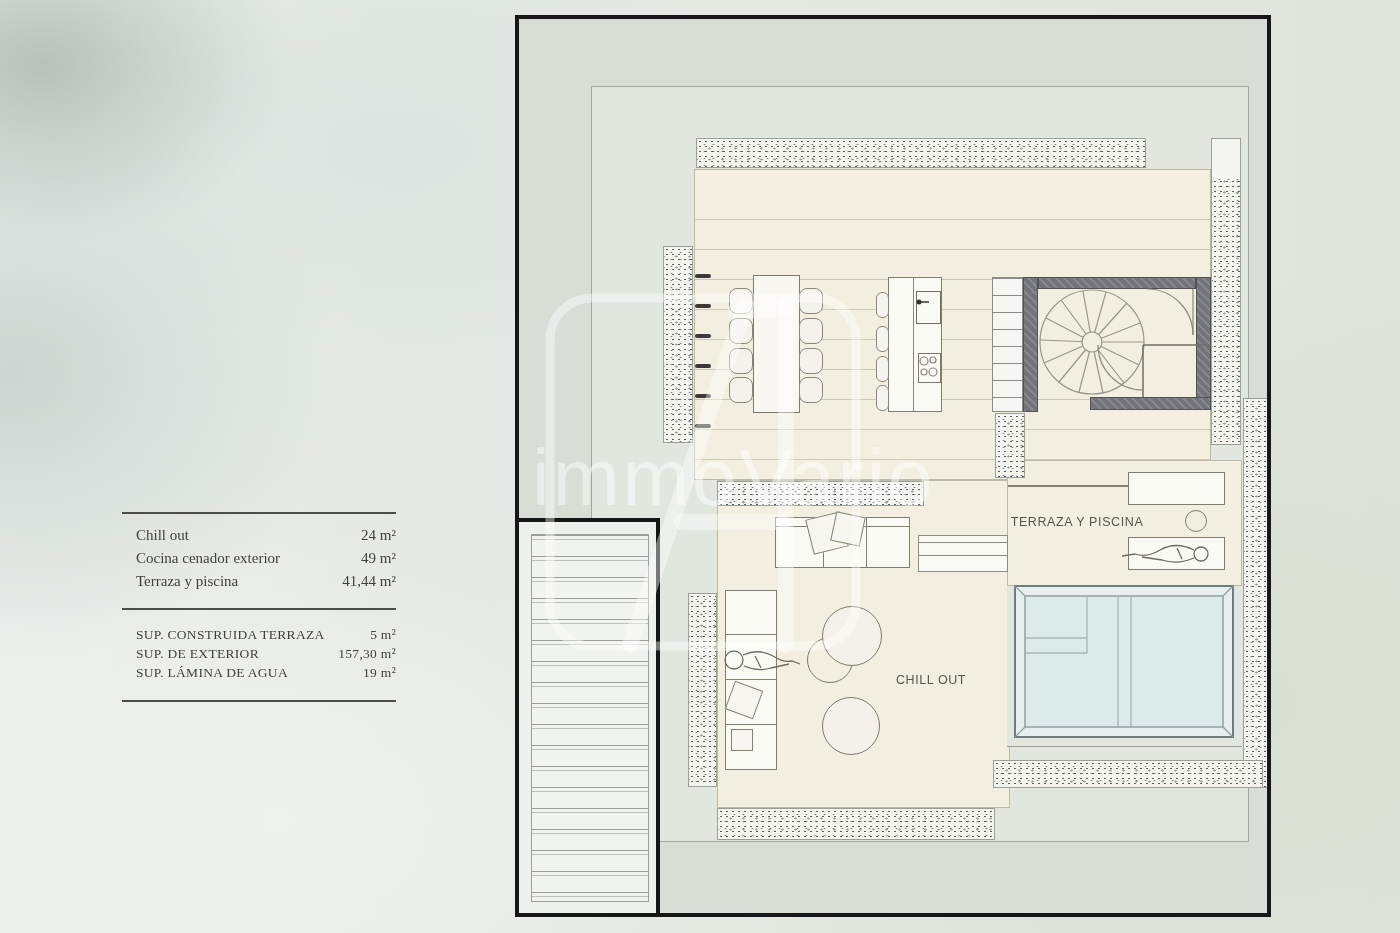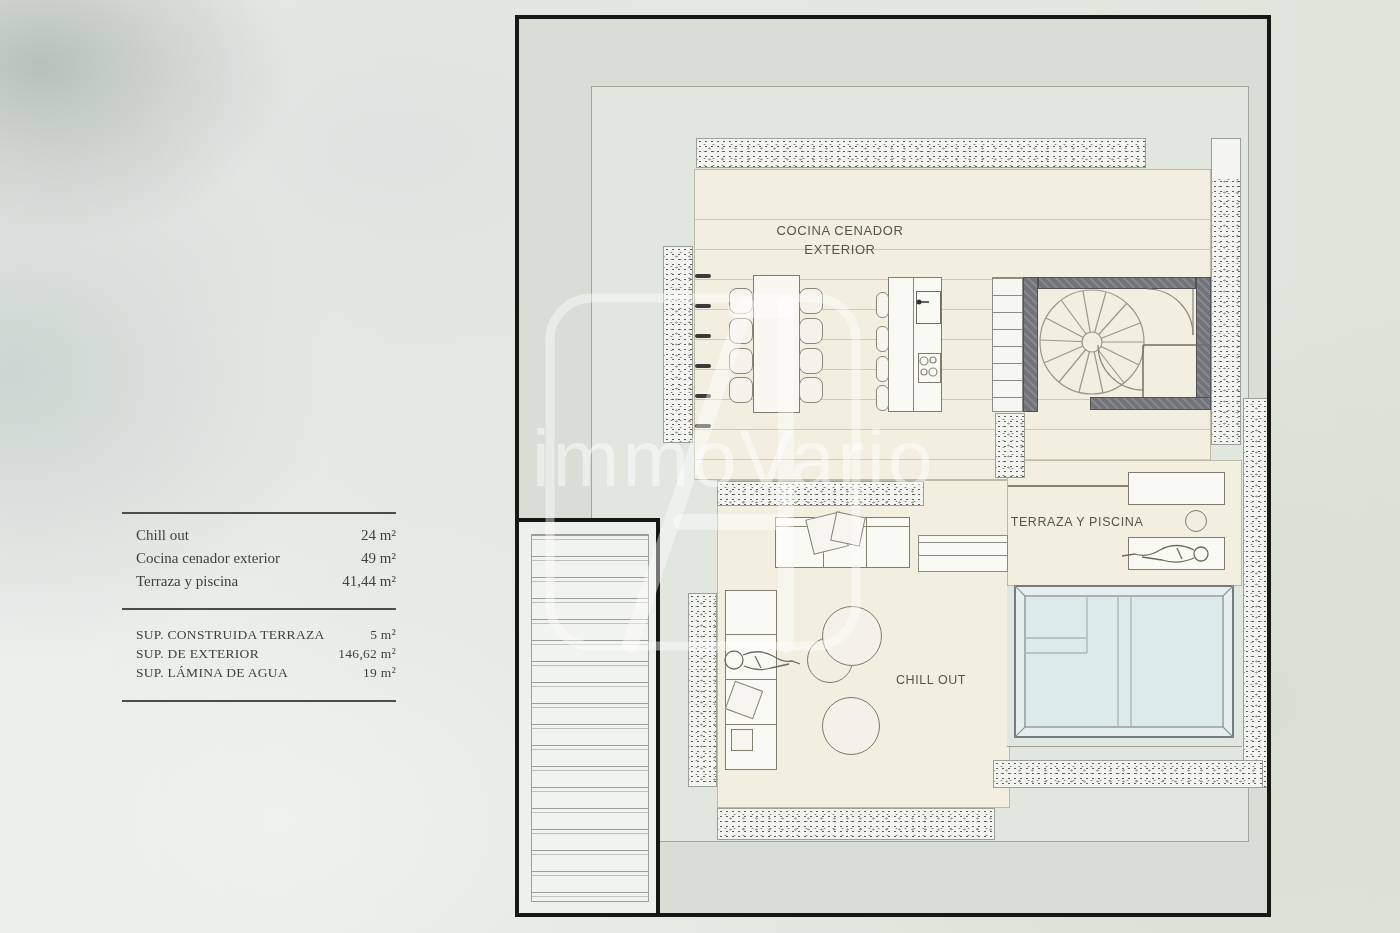--- a/index.html
+++ b/index.html
@@ -60,21 +60,21 @@
             background-image:
               repeating-linear-gradient(180deg,#99a099 0 1px,transparent 1px 21px),
               repeating-linear-gradient(180deg,transparent 0 4px,#bcc2bb 4px 5px,transparent 5px 21px);}
   .shelf{position:absolute;background:#f6f6f2;border:1px solid #8a8d86;box-sizing:border-box;
          background-image:repeating-linear-gradient(180deg,#8a8d86 0 1px,transparent 1px 17px);}
   .pool-surround{position:absolute;background:#e1e6df;border-bottom:1.5px solid #9aa096;}
   .svg-overlay{position:absolute;left:0;top:0;z-index:20;}
 
   
   .wm{position:absolute;left:530px;top:290px;width:500px;height:370px;z-index:50;pointer-events:none;}
-  .wm-text{position:absolute;left:2px;top:123px;font-size:80px;letter-spacing:3px;
+  .wm-text{position:absolute;left:2px;top:142px;font-size:80px;letter-spacing:3px;
            color:rgba(255,255,255,.48);white-space:nowrap;}
 </style>
 </head>
 <body>
 
 <div class="canvas">
 
   <div class="legend">
     <div class="rule" style="top:7px"></div>
     <div class="lrow blk1" style="top:22px">
@@ -89,38 +89,34 @@
       <span class="lab">Terraza y piscina</span>
       <span class="val">41,44 m²</span>
     </div>
     <div class="rule" style="top:103px"></div>
     <div class="lrow blk2" style="top:122px">
       <span class="lab">SUP. CONSTRUIDA TERRAZA</span>
       <span class="val">5 m²</span>
     </div>
     <div class="lrow blk2" style="top:141px">
       <span class="lab">SUP. DE EXTERIOR</span>
-      <span class="val">146,62 m²</span>
+      <span class="val">157,30 m²</span>
     </div>
     <div class="lrow blk2" style="top:160px">
       <span class="lab">SUP. LÁMINA DE AGUA</span>
       <span class="val">19 m²</span>
     </div>
     <div class="rule" style="top:195px"></div>
   </div>
 
   <div class="plan">
     <div class="inner-rect"></div>
 
     <div class="cream" style="left:179px;top:154px;width:517px;height:311px">
       <div class="deck" style="top:49px"></div>
-    </div>
-    <div class="plan-label" style="left:245px;top:206px;width:160px;line-height:19px">
-      <div>COCINA CENADOR</div>
-      <div>EXTERIOR</div>
     </div>
 
     <div class="cream" style="left:202px;top:465px;width:293px;height:328px"></div>
 
     <div class="cream" style="left:492px;top:445px;width:235px;height:126px"></div>
     <div class="pool-surround" style="left:492px;top:571px;width:235px;height:160px"></div>
 
     <div class="veg" style="left:181px;top:123px;width:450px;height:30px"></div>
     <div class="veg" style="left:696px;top:123px;width:30px;height:307px">
         <div class="veg-cap" style="height:38px"></div>

